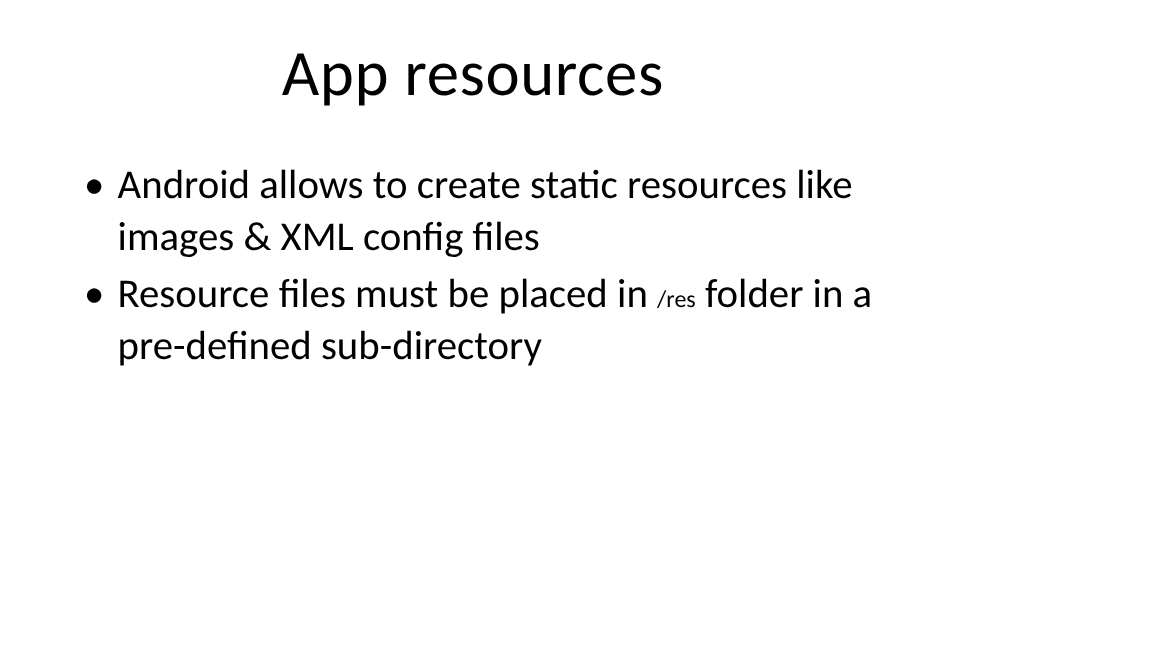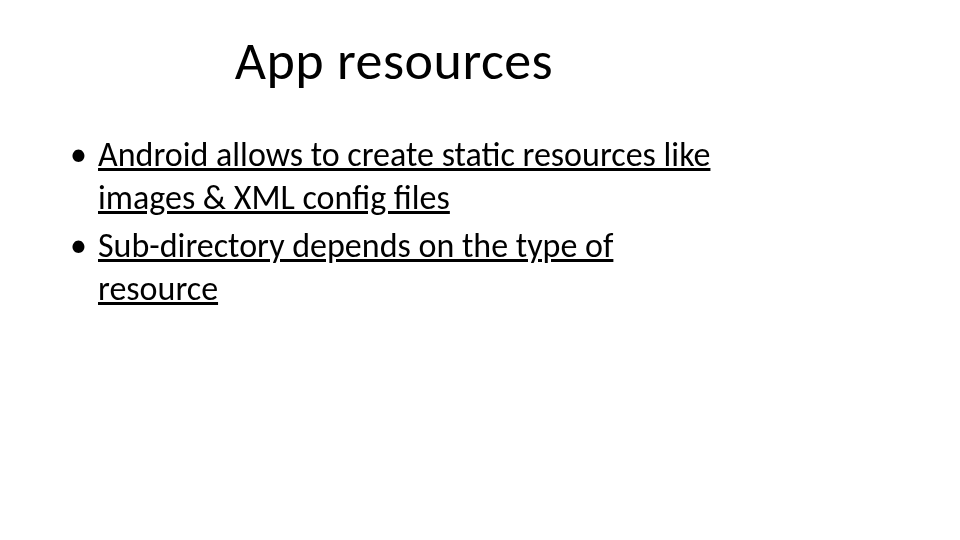--- a/index.html
+++ b/index.html
@@ -21,21 +21,20 @@
     text-align: center;
     font-size: 54px;
     font-weight: 400;
     margin: 8px 0 40px 0;
     letter-spacing: 0.5px;
   }
   ul.bullets {
     list-style: none;
     margin: 0;
     padding: 0 10px 0 30px;
-    text-decoration: underline;
   }
   ul.bullets > li {
     position: relative;
     font-size: 34px;
     line-height: 1.25;
     margin: 0 0 6px 0;
     padding-left: 28px;
   }
   ul.bullets > li::before {
     content: "•";
@@ -54,16 +53,16 @@
 </head>
 <body>
 
 <div class="slide">
   <h1 class="title">App resources</h1>
   <ul class="bullets">
     <li>
       <span>Android allows to create static resources like images &amp; XML config files</span>
     </li>
     <li>
-      <span>Sub-directory depends on the type of resource</span>
+      <span>Resource files must be placed in </span><span class="code-inline">/res</span><span> folder in a pre-defined sub-directory</span>
     </li>
   </ul>
 </div>
 
 </body></html>

